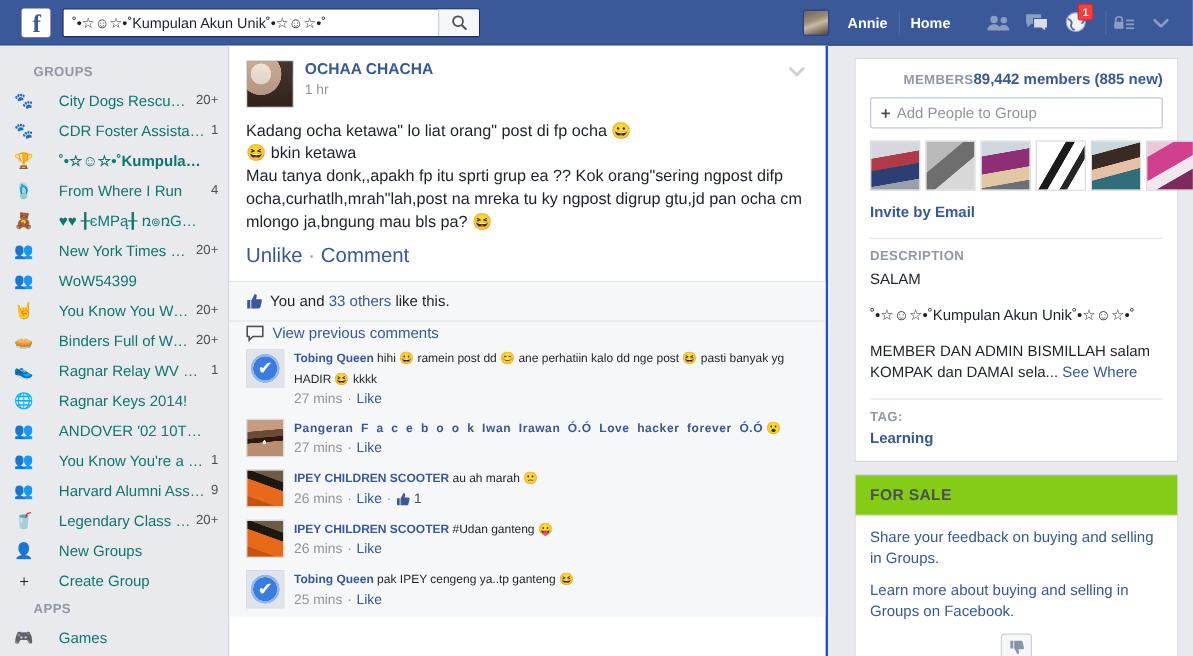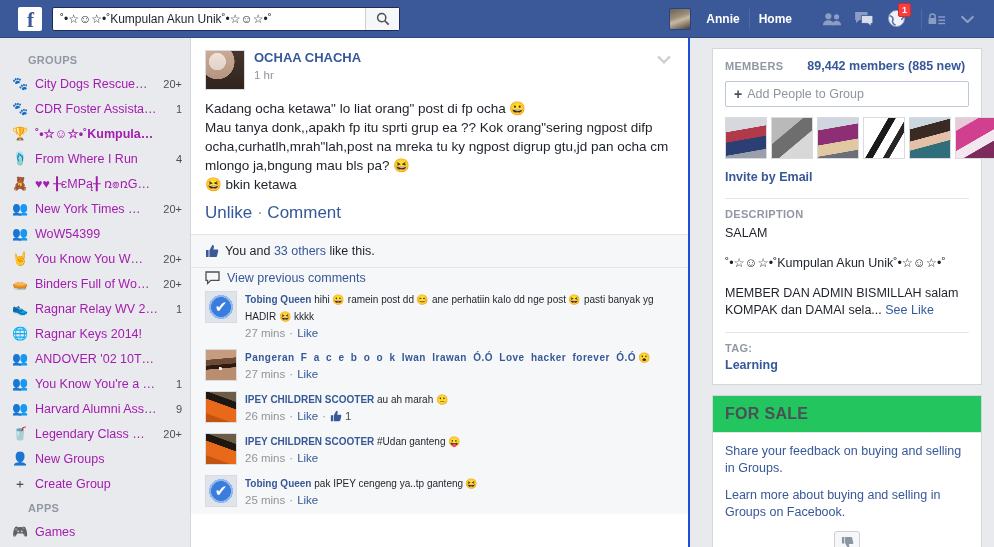--- a/index.html
+++ b/index.html
@@ -88,22 +88,22 @@
   .side-item {
     display: flex; align-items: center; height: 25px;
     padding: 0 8px 0 12px; cursor: pointer;
   }
   .side-ico {
     width: 16px; height: 16px; margin-right: 7px; flex: 0 0 16px;
     display: flex; align-items: center; justify-content: center;
     font-size: 13px; line-height: 1;
   }
   .side-label {
-    flex: 1; font-size: 12.5px; color: #a21caf;
-    white-space: nowrap; overflow: hidden; text-overflow: ellipsis;
+    flex: 1; font-size: 12.5px; color: #0f766e;
+    white-space: nowrap; overflow: hidden; text-overflow: ellipsis; margin-left: 14px;
   }
   .side-label.b { font-weight: bold; }
   .side-count { font-size: 11px; color: #4b4f56; padding-left: 4px; }
 
   
   #center {
     position: absolute; left: 190px; top: 0; width: 500px; height: 509px;
     background: #fff; border-left: 1px solid #d3d6db; border-right: 2px solid #1d4ed8;
     overflow: hidden;
   }
@@ -178,23 +178,22 @@
   
   #right {
     position: absolute; left: 700px; top: 0; width: 294px; height: 509px;
     overflow: hidden;
   }
   .card {
     background: #fff; border: 1px solid #d3d6db; margin: 10px 12px 10px 12px;
   }
   .card-pad { padding: 10px 12px 12px 12px; }
   .r-head {
-    display: flex; align-items: baseline; justify-content: flex-start;
+    display: flex; align-items: baseline; justify-content: flex-end;
     margin-bottom: 8px;
-    gap: 24px;
   }
   .r-title { font-size: 11px; font-weight: bold; color: #9197a3; letter-spacing: .3px; }
   .r-count { font-size: 12.5px; font-weight: bold; color: #365899; cursor: pointer; }
   #addpeople {
     height: 26px; border: 1px solid #bdc7d8; border-radius: 2px;
     display: flex; align-items: center; padding: 0 8px; gap: 5px;
     font-size: 12.5px; color: #90949c; cursor: text; background:#fff;
   }
   #member-thumbs { display: flex; gap: 4px; margin-top: 10px; }
   .mthumb { width: 42px; height: 42px; border: 1px solid #d9dbe0; flex: 0 0 42px; }
@@ -205,22 +204,22 @@
   .m5 { background: linear-gradient(165deg,#cbd7de 0 22%,#3a2a24 23% 46%,#e3c0a6 47% 64%,#2f6e7a 65% 100%); }
   .m6 { background: linear-gradient(150deg,#e7c9d8 0 20%,#d0408f 21% 52%,#f2e7ee 53% 70%,#7d2a5c 71% 100%); }
   .r-link { display: block; margin-top: 11px; font-size: 12.5px; font-weight: bold; color: #365899; text-decoration: none; cursor: pointer; }
   .d-label { font-size: 11px; font-weight: bold; color: #9197a3; letter-spacing: .3px; }
   .d-p { font-size: 12.5px; line-height: 17px; color: #1d2129; margin-top: 5px; }
   .d-p.gap { margin-top: 13px; }
   .d-p a { color: #365899; text-decoration: none; cursor: pointer; }
   .d-rule { border-top: 1px solid #e5e5e5; margin: 13px 0 9px 0; }
   .tag-link { font-size: 12.5px; font-weight: bold; color: #365899; text-decoration: none; margin-top: 4px; display: inline-block; cursor: pointer; }
   .card-hdr {
-    padding: 9px 12px; border-bottom: 1px solid #e5e5e5; background: #22c55e;
-    font-size: 16px; font-weight: bold; color: #4b4f56; letter-spacing: .3px;
+    padding: 9px 12px; border-bottom: 1px solid #e5e5e5; background: #84cc16;
+    font-size: 13px; font-weight: bold; color: #4b4f56; letter-spacing: .3px;
   }
   .fs-p { font-size: 12.5px; line-height: 17px; color: #365899; margin-bottom: 10px; cursor: pointer; }
   #fs-btn {
     width: 26px; height: 22px; border: 1px solid #ccd0d5; border-radius: 3px;
     background: #f6f7f8; margin: 2px auto 0 auto;
     display: flex; align-items: center; justify-content: center; cursor: pointer;
   }
 </style>
 </head>
 <body>
@@ -397,22 +396,22 @@
         </div>
         <div id="post-menu">
           <svg width="14" height="9" viewBox="0 0 14 9">
             <path d="M1 1.4L7 7.4 13 1.4" fill="none" stroke="#ced0d4" stroke-width="2.4"></path>
           </svg>
         </div>
       </div>
 
       <div id="post-body">
         <div class="line">Kadang ocha ketawa" lo liat orang" post di fp ocha 😀</div>
+        <div class="line">😆 bkin ketawa</div>
         <div class="line">Mau tanya donk,,apakh fp itu sprti grup ea ?? Kok orang"sering ngpost difp ocha,curhatlh,mrah"lah,post na mreka tu ky ngpost digrup gtu,jd pan ocha cm mlongo ja,bngung mau bls pa? 😆</div>
-        <div class="line">😆 bkin ketawa</div>
       </div>
 
       <div id="post-actions">
         <a>Unlike</a><span> · </span><a>Comment</a>
       </div>
     </div>
 
     <div class="grayband">
       <div id="likes">
         <svg width="14" height="14" viewBox="0 0 14 14">
@@ -515,21 +514,21 @@
           <div class="mthumb m5"></div>
           <div class="mthumb m6"></div>
         </div>
         <a class="r-link">Invite by Email</a>
 
         <div class="d-rule" style="margin-top:14px;"></div>
 
         <div class="d-label">DESCRIPTION</div>
         <div class="d-p">SALAM</div>
         <div class="d-p gap">˚•☆☺☆•˚Kumpulan Akun Unik˚•☆☺☆•˚</div>
-        <div class="d-p gap"><span>MEMBER DAN ADMIN BISMILLAH salam KOMPAK dan DAMAI sela...</span> <a>See Like</a></div>
+        <div class="d-p gap"><span>MEMBER DAN ADMIN BISMILLAH salam KOMPAK dan DAMAI sela...</span> <a>See Where</a></div>
 
         <div class="d-rule"></div>
 
         <div class="d-label">TAG:</div>
         <a class="tag-link">Learning</a>
       </div>
     </div>
 
     <div class="card">
       <div class="card-hdr">FOR SALE</div>

